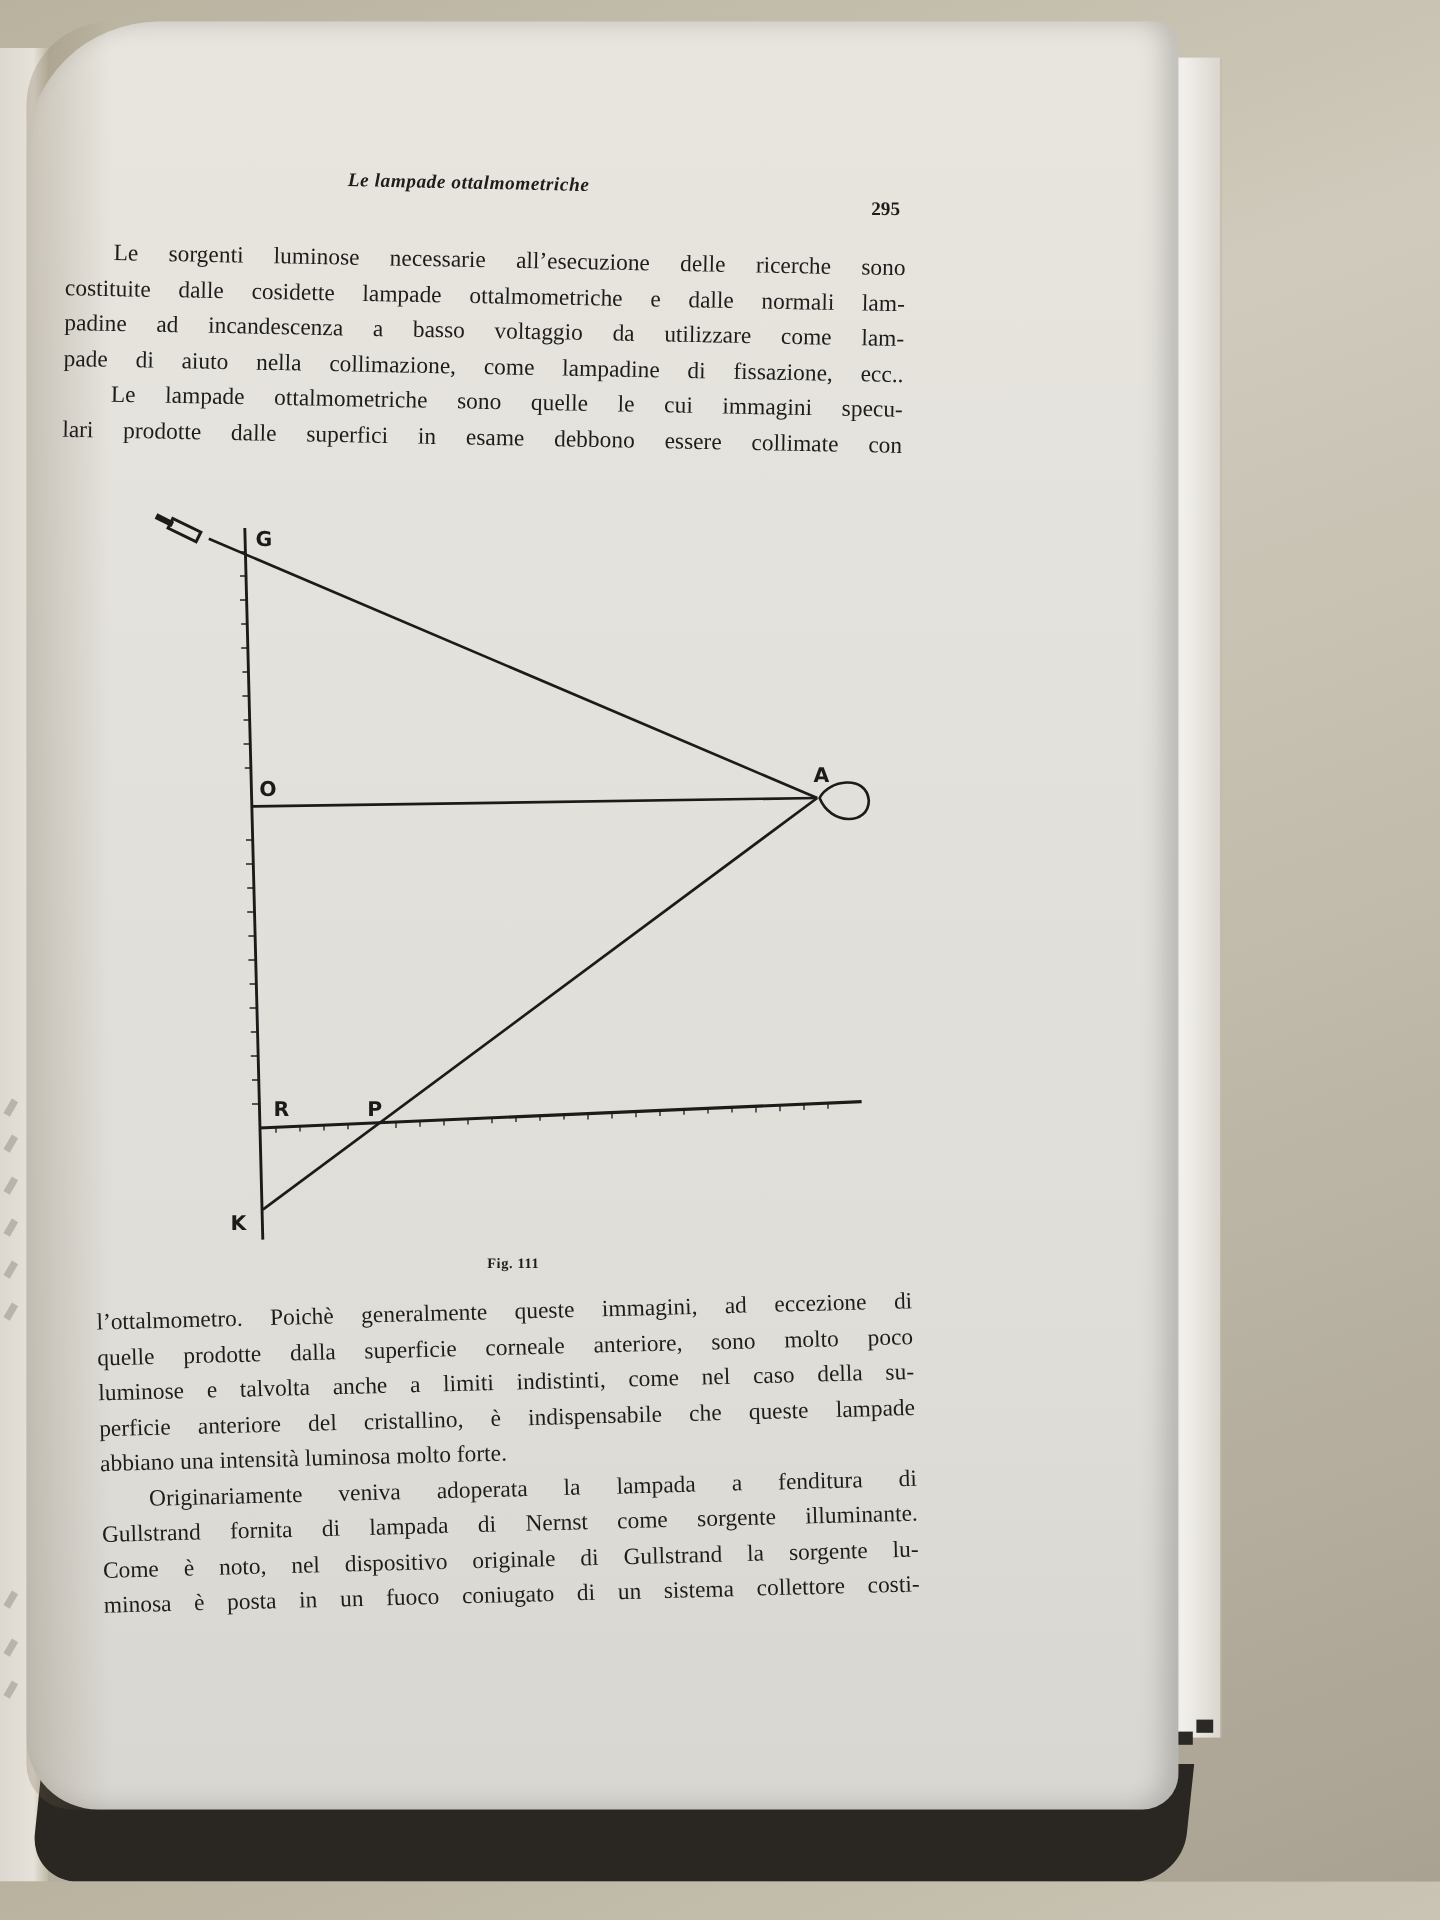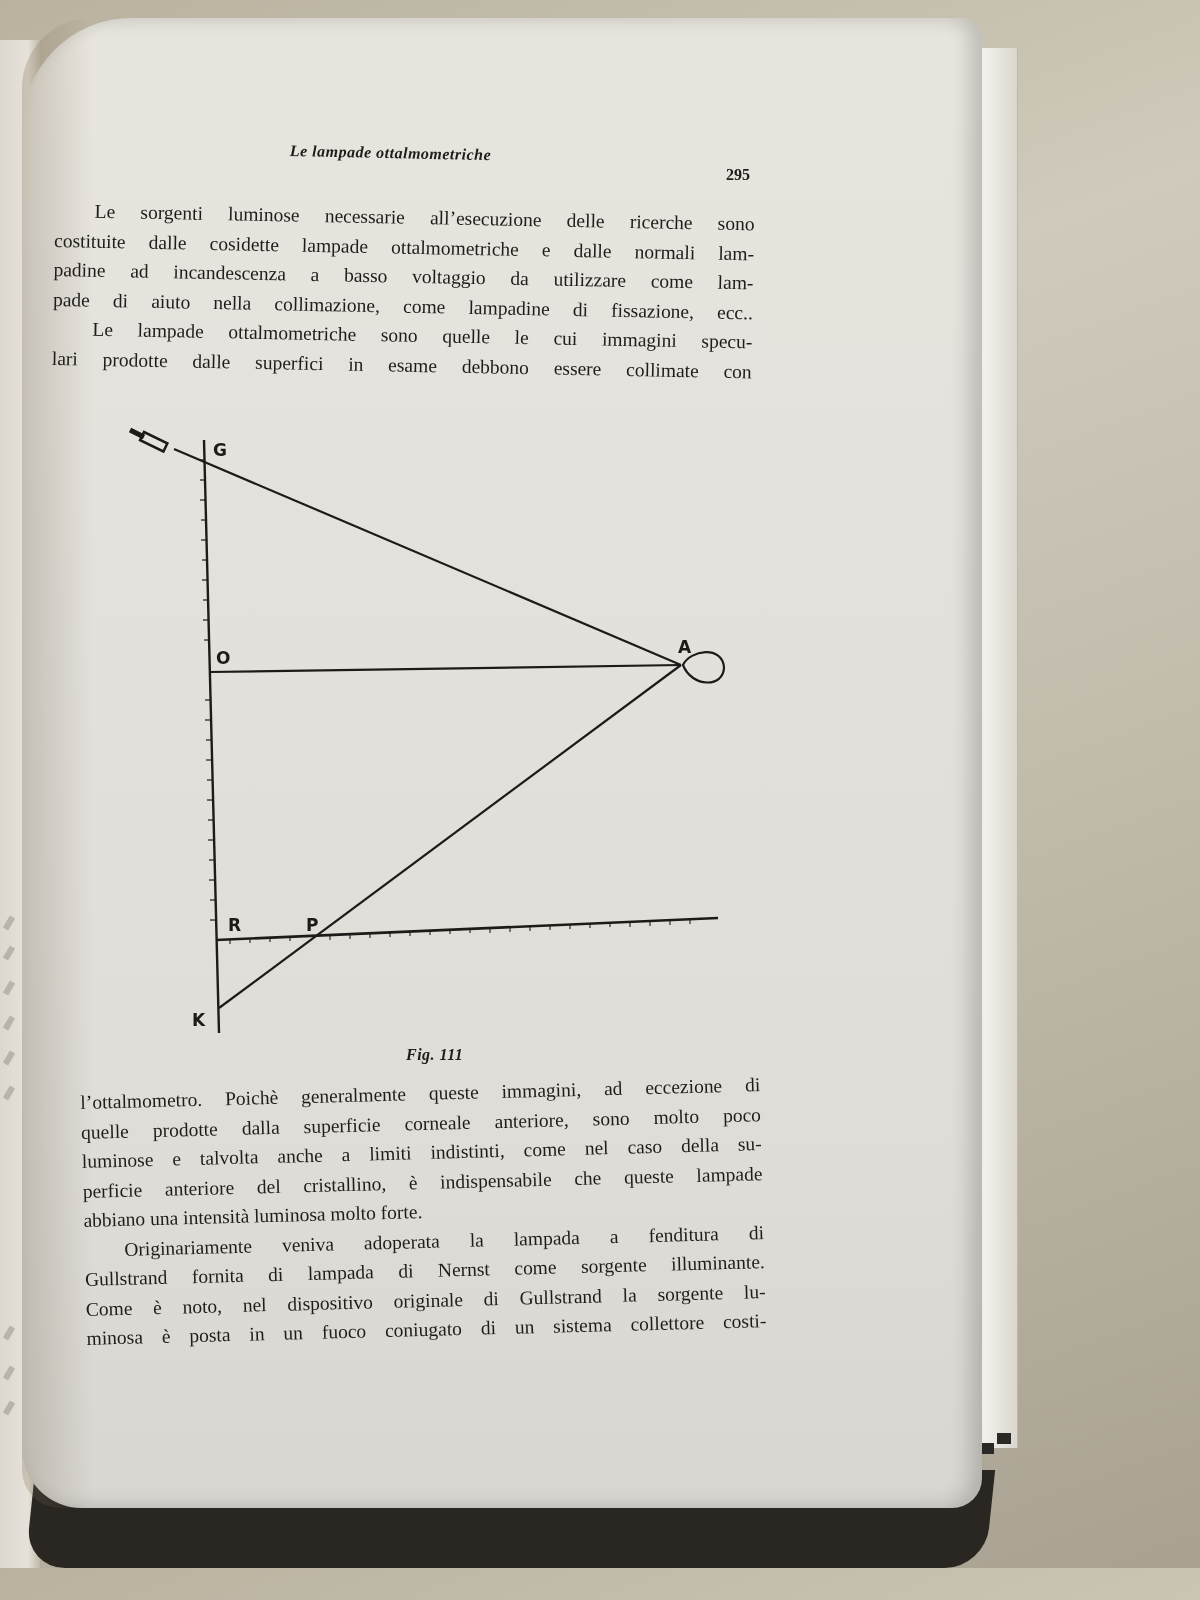--- a/index.html
+++ b/index.html
@@ -146,23 +146,22 @@
       font-family: "DejaVu Sans", "Liberation Sans", sans-serif;
       font-weight: bold;
       font-size: 17px;
       color: #1c1b19;
     }
     .caption {
       position: absolute;
       left: 406px;
       top: 1046px;
       font-weight: bold;
-      font-size: 16px;
+      font-size: 12px;
       letter-spacing: 0.5px;
-      font-style: italic;
     }
   </style>
 </head>
 <body>
 
 <div class="left-page">
   <div class="ghost" style="top:880px;"></div>
   <div class="ghost" style="top:910px;"></div>
   <div class="ghost" style="top:945px;"></div>
   <div class="ghost" style="top:980px;"></div>

